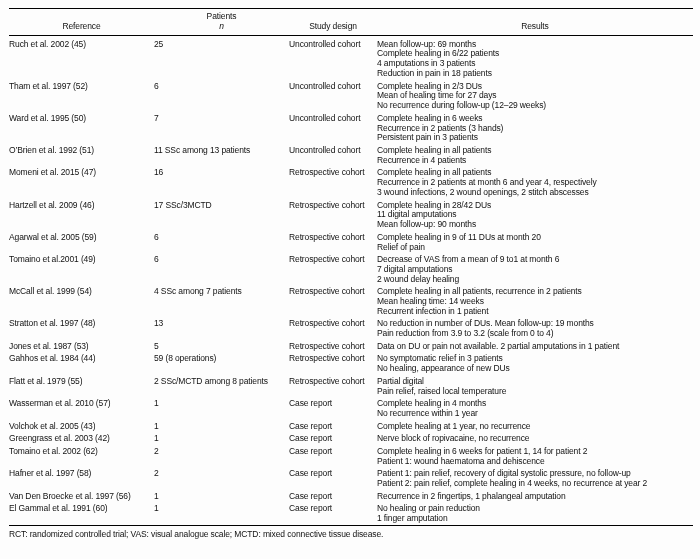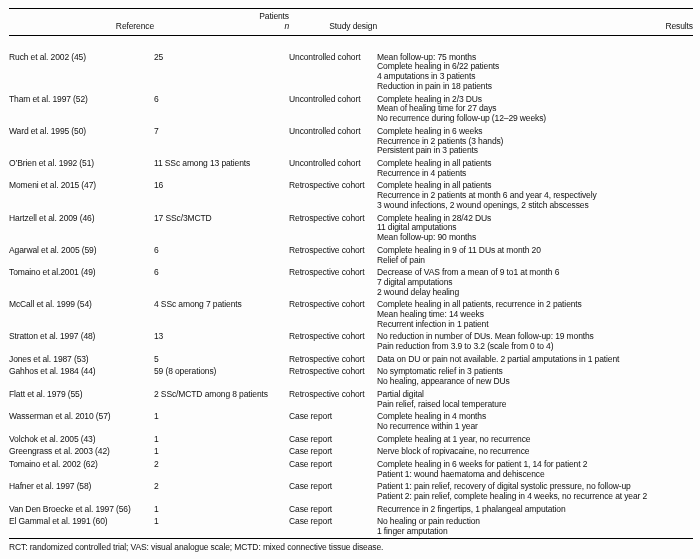--- a/index.html
+++ b/index.html
@@ -24,36 +24,36 @@
     width: 684px;
     border-collapse: collapse;
     table-layout: fixed;
     border-top: 1.5px solid #000;
   }
   table.results-table col.c-ref    { width: 145px; }
   table.results-table col.c-pat    { width: 135px; }
   table.results-table col.c-design { width: 88px;  }
   table.results-table col.c-res    { width: auto;  }
   thead th {
-    text-align: right;
+    text-align: center;
     font-weight: normal;
     vertical-align: bottom;
     padding: 3px 0 3px 0;
     border-bottom: 1.5px solid #000;
     white-space: nowrap;
   }
   thead .h-top { display: block; }
   thead .h-n { font-style: italic; }
   tbody td {
     vertical-align: top;
     padding: 1.5px 0 1.3px 0;
     white-space: nowrap;
     overflow: visible;
   }
-  tbody tr:first-child td { padding-top: 17px; }
+  tbody tr:first-child td { padding-top: 4px; }
   tbody { border-bottom: 1.5px solid #000; }
   td .result-line { white-space: nowrap; }
   .footnote {
     margin-top: 4px;
     white-space: nowrap;
   }
 </style>
 </head>
 <body>
 
@@ -75,21 +75,21 @@
         <th>Study design</th>
         <th>Results</th>
       </tr>
     </thead>
     <tbody>
         <tr>
           <td>Ruch et al. 2002 (45)</td>
           <td>25</td>
           <td>Uncontrolled cohort</td>
           <td>
-            <div class="result-line">Mean follow-up: 75 months</div>
+            <div class="result-line">Mean follow-up: 69 months</div>
             <div class="result-line">Complete healing in 6/22 patients</div>
             <div class="result-line">4 amputations in 3 patients</div>
             <div class="result-line">Reduction in pain in 18 patients</div>
           </td>
         </tr>
         <tr>
           <td>Tham et al. 1997 (52)</td>
           <td>6</td>
           <td>Uncontrolled cohort</td>
           <td>

